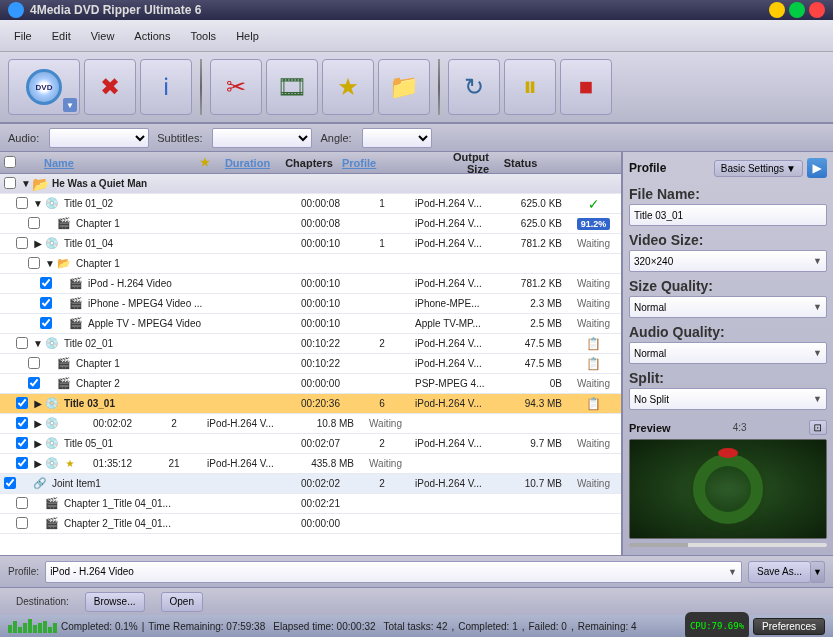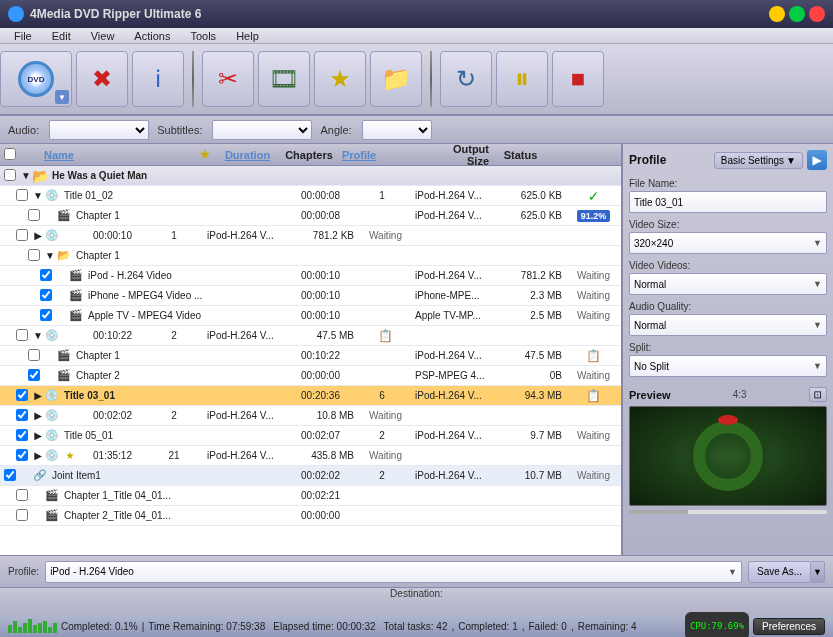--- a/index.html
+++ b/index.html
@@ -1,58 +1,58 @@
 <!DOCTYPE html>
 <html><head>
   <meta charset="utf-8">
   <style>
     * { box-sizing: border-box; margin: 0; padding: 0; }
     body { font-family: 'Segoe UI', Tahoma, Arial, sans-serif; font-size: 11px; background: #1a1a2e; overflow: hidden; }
 
     .title-bar {
       background: linear-gradient(180deg, #4a4a6a 0%, #2a2a4a 100%);
-      height: 28px;
+      height: 20px;
       display: flex;
       align-items: center;
       padding: 0 8px;
       color: #ddd;
       font-size: 12px;
       font-weight: bold;
       user-select: none;
     }
     .title-bar .logo { width: 16px; height: 16px; background: #3399ff; border-radius: 50%; margin-right: 6px; }
     .title-bar .title { flex: 1; }
     .title-bar .win-btns { display: flex; gap: 4px; }
     .win-btn { width: 16px; height: 16px; border-radius: 50%; border: none; cursor: pointer; }
     .win-btn.minimize { background: #ffcc00; }
     .win-btn.maximize { background: #00cc44; }
     .win-btn.close { background: #ff4444; }
 
     .menu-bar {
       background: linear-gradient(180deg, #e8e8f0 0%, #d0d0e0 100%);
-      height: 16px;
+      height: 32px;
       display: flex;
       align-items: center;
       padding: 0 4px;
       border-bottom: 1px solid #aaa;
     }
     .menu-item {
       padding: 2px 10px;
       cursor: pointer;
       color: #222;
       font-size: 11px;
       border-radius: 2px;
     }
 
     .toolbar {
       background: linear-gradient(180deg, #d8d8e8 0%, #b8b8cc 100%);
       height: 72px;
       display: flex;
       align-items: center;
-      padding: 4px 0;
+      padding: 4px 8px;
       gap: 4px;
       border-bottom: 2px solid #8888aa;
     }
     .toolbar-sep { width: 2px; height: 56px; background: linear-gradient(#999, #666, #999); margin: 0 4px; }
 
     .tb-btn {
       width: 52px; height: 56px;
       background: linear-gradient(180deg, #e0e0f0, #c0c0d8);
       border: 1px solid #9999bb;
       border-radius: 4px;
@@ -185,21 +185,21 @@
       display: flex; align-items: center; gap: 2px;
     }
     .arrow-right-btn {
       background: linear-gradient(180deg, #5599dd, #3377cc);
       border: none; border-radius: 3px;
       width: 20px; height: 20px;
       color: white; font-size: 12px;
       cursor: pointer; display: flex; align-items: center; justify-content: center;
     }
 
-    .field-label { font-size: 10px; color: #333; margin-bottom: 2px; }
+    .field-label { font-size: 14px; color: #333; margin-bottom: 2px; font-weight: bold; }
     .field-input {
       width: 100%;
       height: 22px;
       background: linear-gradient(180deg, #fff, #eeeef8);
       border: 1px solid #9999bb;
       border-radius: 2px;
       font-size: 10px;
       padding: 0 4px;
     }
     .field-select {
@@ -307,24 +307,23 @@
       border-radius: 0 3px 3px 0;
       display: flex; align-items: center; justify-content: center;
       font-size: 9px; cursor: pointer;
     }
 
     .dest-bar {
       background: linear-gradient(180deg, #c8c8d8, #b0b0c8);
       height: 28px;
       display: flex;
       align-items: center;
-      padding: 0 8px;
+      padding: 0 16px;
       gap: 16px;
       border-top: 1px solid #8888aa;
-      flex-direction: column;
     }
     .dest-label { font-size: 10px; color: #333; white-space: nowrap; }
     .dest-input {
       flex: 1;
       height: 20px;
       background: #fff;
       border: 1px solid #9999bb;
       border-radius: 2px;
       font-size: 10px;
       padding: 0 4px;
@@ -545,20 +544,21 @@
           <div class="col-output">625.0 KB</div>
           <div class="col-status"><span class="status-badge">91.2%</span></div>
         </div>
 
         <div class="list-row" style="padding-left:12px;">
           <div class="col-check">
             <input type="checkbox" style="width: 12px; height: 12px;">
           </div>
           <div class="row-expand">▶</div>
           <div style="width:16px;flex-shrink:0;font-size:11px;text-align:center;">💿</div>
+          <div class="col-name" style="flex:1;">Title 01_04</div>
           <div class="col-star"></div>
           <div class="col-duration">00:00:10</div>
           <div class="col-chapters">1</div>
           <div class="col-profile">iPod-H.264 V...</div>
           <div class="col-output">781.2 KB</div>
           <div class="col-status" style="color:#666;font-size:10px;">Waiting</div>
         </div>
 
         <div class="list-row" style="padding-left:24px;">
           <div class="col-check">
@@ -619,20 +619,21 @@
           <div class="col-output">2.5 MB</div>
           <div class="col-status" style="color:#666;font-size:10px;">Waiting</div>
         </div>
 
         <div class="list-row" style="padding-left:12px;">
           <div class="col-check">
             <input type="checkbox" style="width: 12px; height: 12px;">
           </div>
           <div class="row-expand">▼</div>
           <div style="width:16px;flex-shrink:0;font-size:11px;text-align:center;">💿</div>
+          <div class="col-name" style="flex:1;">Title 02_01</div>
           <div class="col-star"></div>
           <div class="col-duration">00:10:22</div>
           <div class="col-chapters">2</div>
           <div class="col-profile">iPod-H.264 V...</div>
           <div class="col-output">47.5 MB</div>
           <div class="col-status"><span style="font-size:12px;">📋</span></div>
         </div>
 
         <div class="list-row" style="padding-left:24px;">
           <div class="col-check">
@@ -790,21 +791,21 @@
 
       <div>
         <div class="field-label">Video Size:</div>
         <div class="field-select">
           <span>320×240</span>
           <span class="select-arrow">▼</span>
         </div>
       </div>
 
       <div>
-        <div class="field-label">Video Videos:</div>
+        <div class="field-label">Size Quality:</div>
         <div class="field-select">
           <span>Normal</span>
           <span class="select-arrow">▼</span>
         </div>
       </div>
 
       <div>
         <div class="field-label">Audio Quality:</div>
         <div class="field-select">
           <span>Normal</span>

